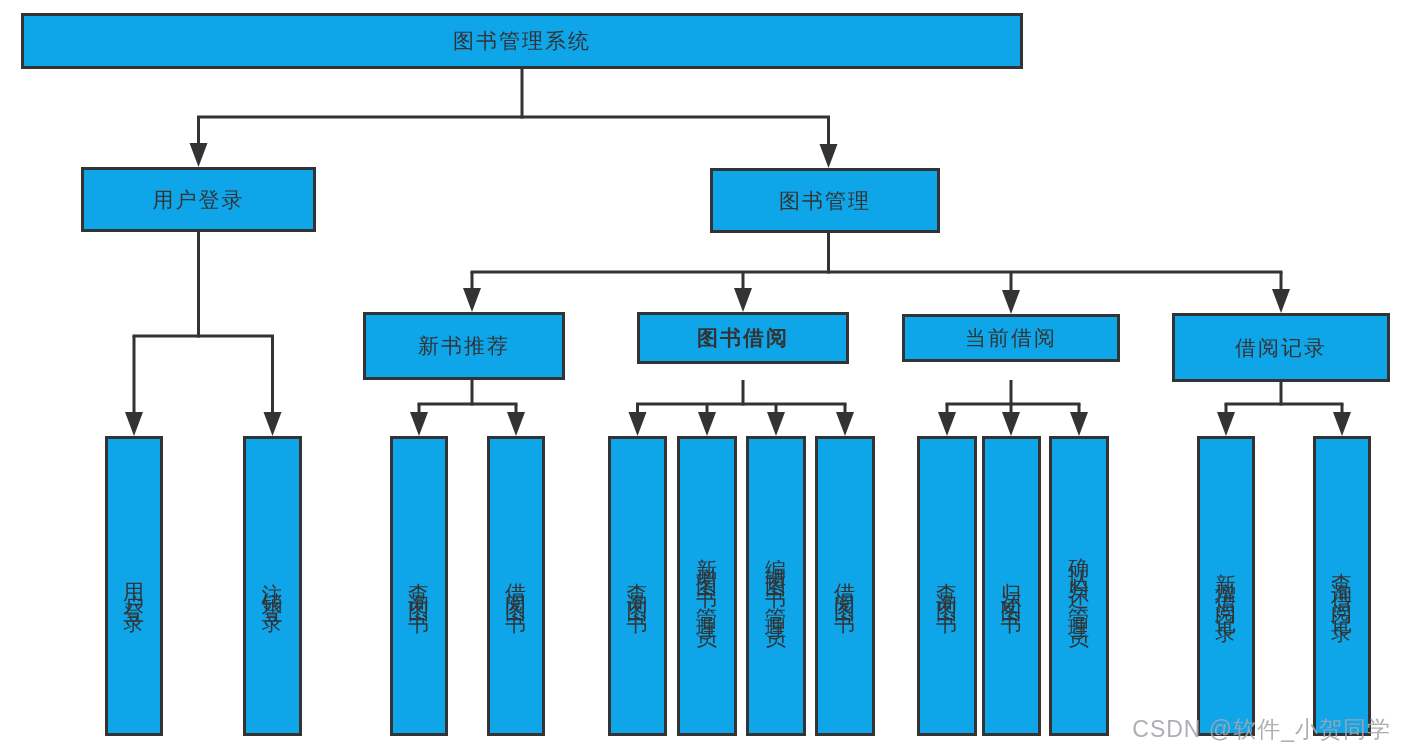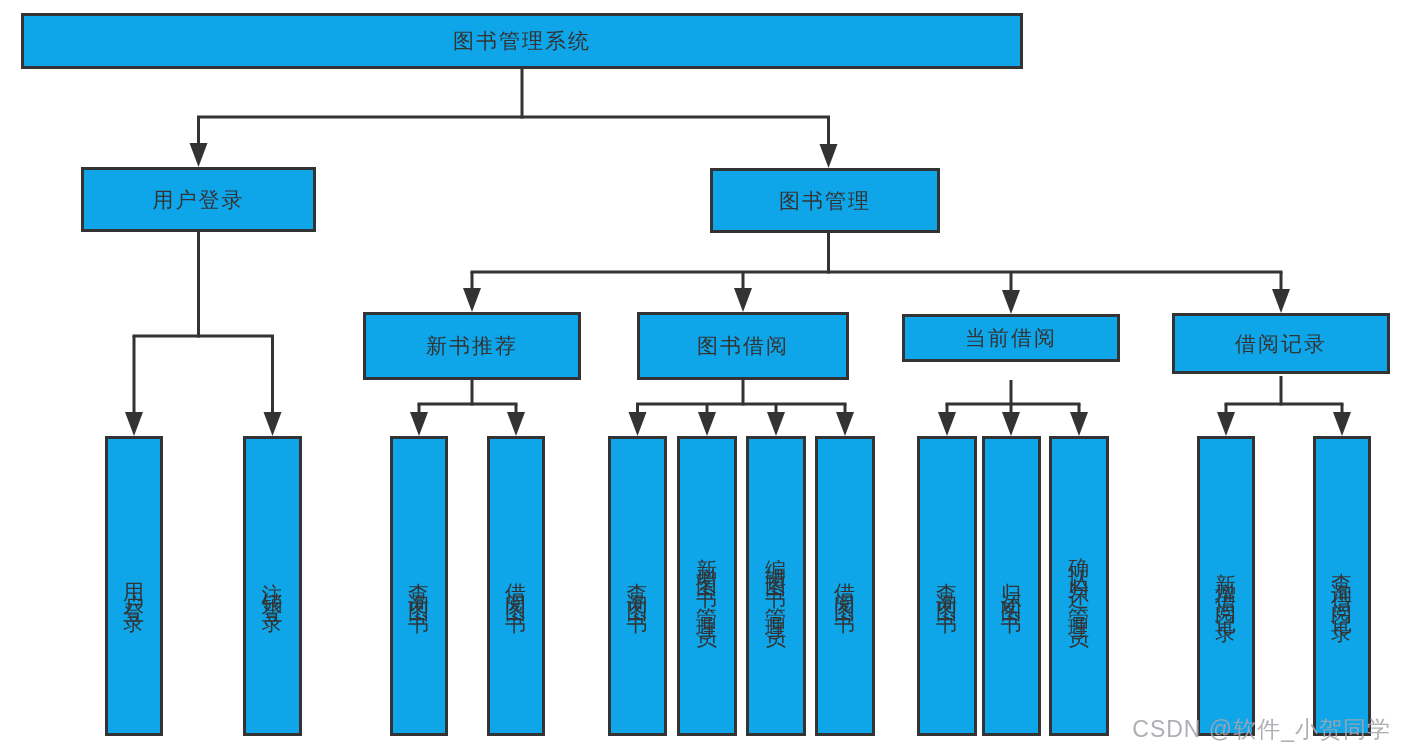--- a/index.html
+++ b/index.html
@@ -145,30 +145,30 @@
     <span class="lbl">图书管理系统</span>
   </div>
 
   <div class="node" style="left:81px; top:167px; width:235px; height:65px;">
     <span class="lbl">用户登录</span>
   </div>
   <div class="node" style="left:710px; top:168px; width:230px; height:65px;">
     <span class="lbl">图书管理</span>
   </div>
 
-  <div class="node" style="left:363px; top:312px; width:218px; height:68px;">
+  <div class="node" style="left:363px; top:312px; width:202px; height:68px;">
     <span class="lbl">新书推荐</span>
   </div>
-  <div class="node" style="left:637px; top:312px; width:212px; height:68px;">
+  <div class="node" style="left:637px; top:312px; width:212px; height:52px;font-weight:bold;">
     <span class="lbl">图书借阅</span>
   </div>
   <div class="node" style="left:902px; top:314px; width:218px; height:48px;">
     <span class="lbl">当前借阅</span>
   </div>
-  <div class="node" style="left:1172px; top:313px; width:218px; height:61px;">
+  <div class="node" style="left:1172px; top:313px; width:218px; height:69px;">
     <span class="lbl">借阅记录</span>
   </div>
 
   <div class="node leaf" style="left:105px; top:436px; width:58px; height:300px;">
     <span class="lbl">用户登录</span>
   </div>
   <div class="node leaf" style="left:243px; top:436px; width:59px; height:300px;">
     <span class="lbl">注销登录</span>
   </div>
 

